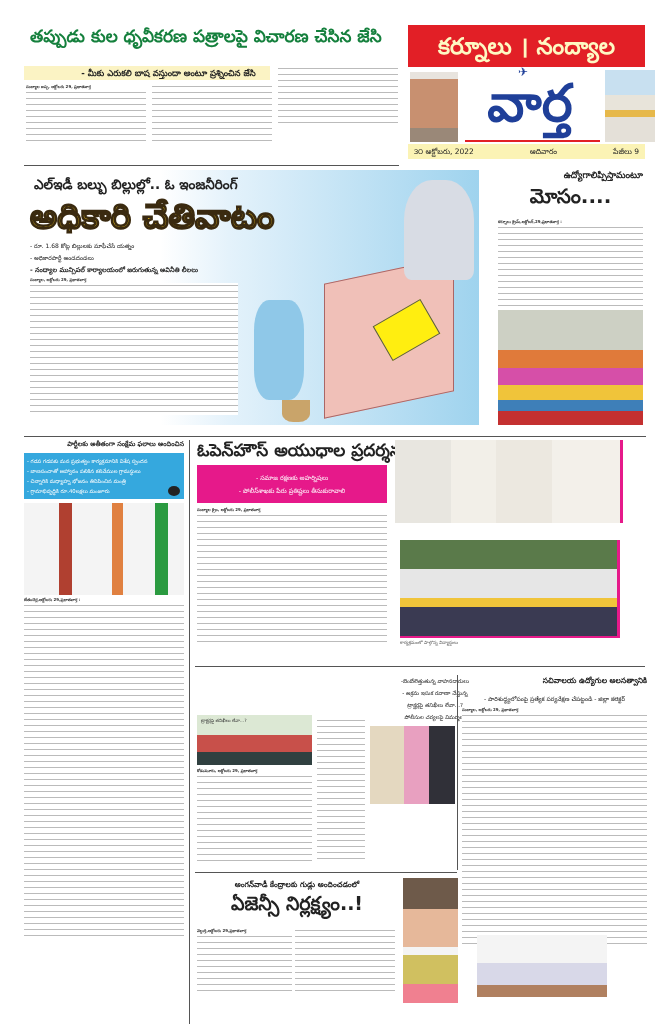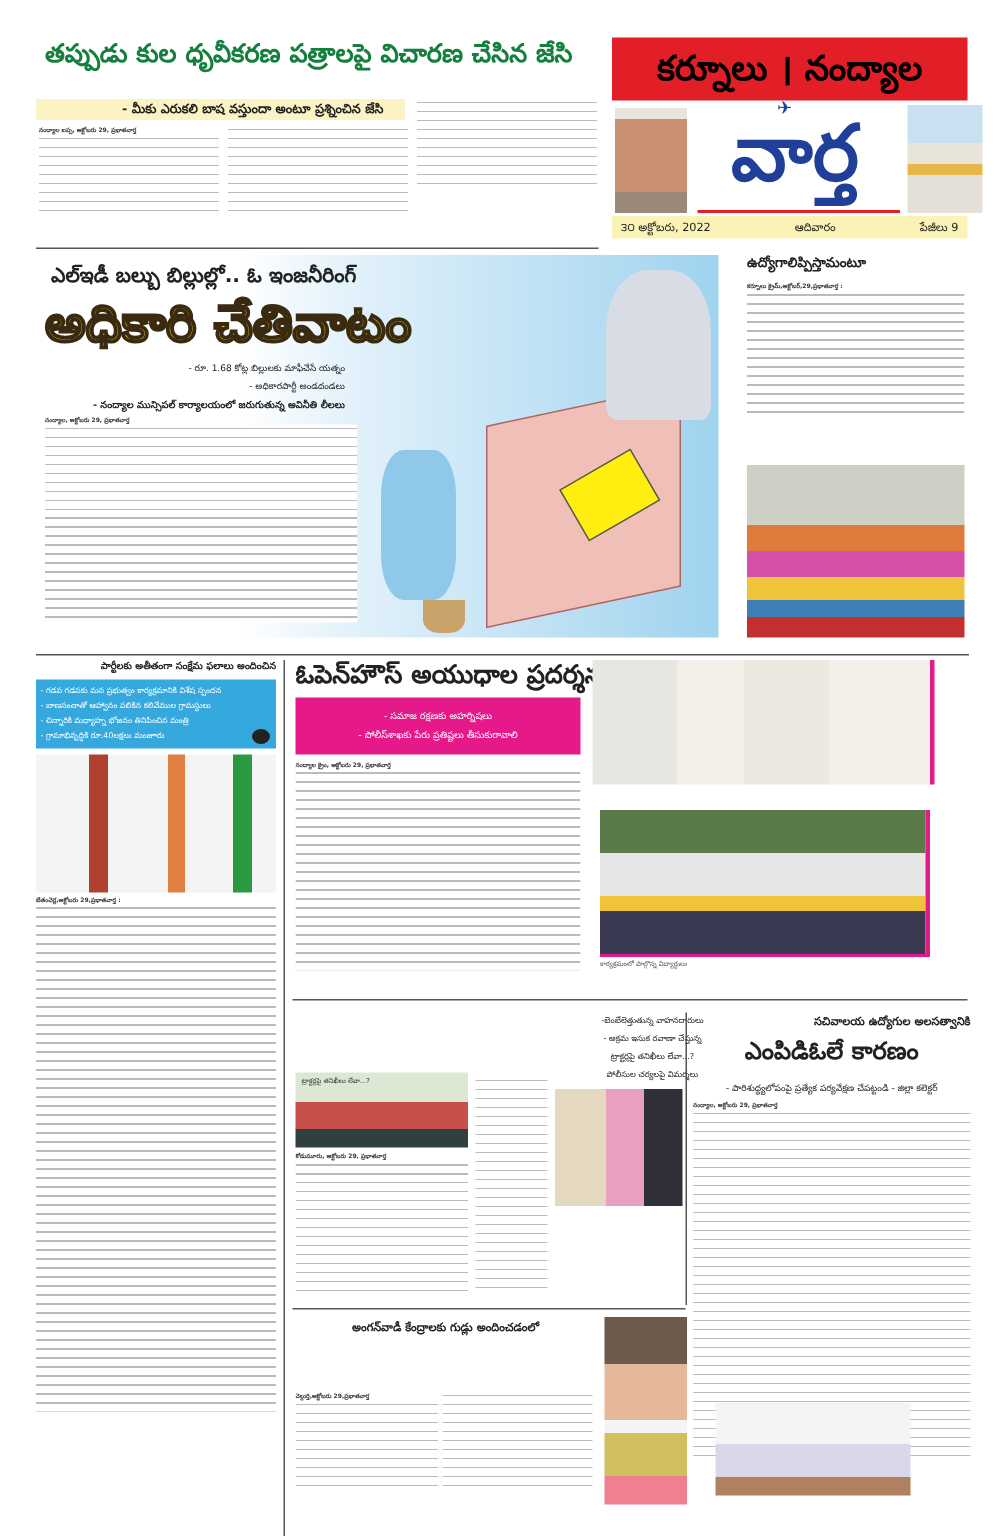--- a/index.html
+++ b/index.html
@@ -21,57 +21,58 @@
   <div style="font-size:8.5px;font-weight:bold;text-align:center;line-height:14px;white-space:nowrap;padding-left:43px;">- మీకు ఎరుకలి బాష వస్తుందా అంటూ ప్రశ్నించిన జేసి</div>
 </div>
 <div class="abs txt" style="left:26px;top:84px;width:120px;height:60px;">
   <span style="font-weight:bold;color:#333">నంద్యాల ఐప్ప, అక్టోబరు 29, ప్రభాతవార్త</span>
   <div class="fake" style="height:54px"></div>
 </div>
 <div class="abs txt fake" style="left:152px;top:84px;width:120px;height:60px;"></div>
 <div class="abs txt fake" style="left:278px;top:66px;width:120px;height:58px;"></div>
 
 <div class="abs" style="left:405px;top:20px;width:256px;height:150px;">
-  <div style="position:absolute;left:3px;top:5px;width:237px;height:42px;background:#e21f26;color:#000000;font-size:23px;font-weight:bold;text-align:center;line-height:42px;white-space:nowrap;">కర్నూలు । నంద్యాల</div>
+  <div style="position:absolute;left:3px;top:5px;width:237px;height:42px;background:#e21f26;color:#fef9c3;font-size:23px;font-weight:bold;text-align:center;line-height:42px;white-space:nowrap;">కర్నూలు । నంద్యాల</div>
   <div class="photo" style="left:5px;top:52px;width:48px;height:70px;background:linear-gradient(#e8e4de 0 10%,#c89070 10% 80%,#9a8878 80%);"></div>
   <div style="position:absolute;left:113px;top:45px;font-size:12px;color:#1f3f99">✈</div>
   <div style="position:absolute;left:55px;top:48px;width:140px;height:70px;color:#1f3f99;font-size:52px;font-weight:bold;text-align:center;line-height:70px;white-space:nowrap;">వార్త</div>
   <div style="position:absolute;left:60px;top:120px;width:135px;height:2px;background:#e21f26"></div>
   <div class="photo" style="left:200px;top:50px;width:50px;height:72px;background:linear-gradient(#c8e0f0 0 35%,#e8e4da 35% 55%,#e6b84a 55% 65%,#e4e0d8 65%);"></div>
   <div style="position:absolute;left:3px;top:124px;width:237px;height:15px;background:#fbf3b5;font-size:7.5px;line-height:15px;display:flex;justify-content:space-between;padding:0 6px;">
     <span>౩౦ అక్టోబరు, 2022</span>
     <span>ఆదివారం</span>
     <span>పేజీలు 9</span>
   </div>
 </div>
 
 <div class="rule" style="left:24px;top:165px;width:375px;"></div>
 
 <div class="abs" style="left:24px;top:170px;width:455px;height:255px;background:linear-gradient(90deg,#fff 0 30%,#e4f2fb 45%,#9fd3ee 100%);overflow:hidden;">
   <div style="position:absolute;left:6px;top:26px;font-size:34px;font-weight:bold;color:#ffd21a;-webkit-text-stroke:1.5px #3a2a10;white-space:nowrap;">అధికారి చేతివాటం</div>
   <div style="position:absolute;left:10px;top:6px;font-size:13.5px;font-weight:bold;white-space:nowrap;">ఎల్ఇడీ బల్బు బిల్లుల్లో.. ఓ ఇంజనీరింగ్</div>
-  <div style="position:absolute;left:6px;top:70px;width:200px;font-size:6px;line-height:12px;text-align:right;">
+  <div style="position:absolute;left:6px;top:70px;width:200px;font-size:6px;line-height:12px;">
     <div>- రూ. 1.68 కోట్ల బిల్లులకు మాఫీచేసే యత్నం</div>
     <div>- అధికారపార్టీ అండదండలు</div>
     <div style="font-weight:bold;font-size:6.5px;white-space:nowrap">- నంద్యాల మున్సిపల్ కార్యాలయంలో జరుగుతున్న అవినీతి లీలలు</div>
   </div>
   <div class="txt" style="position:absolute;left:6px;top:107px;width:208px;height:140px;">
     <span style="font-weight:bold;color:#333">నంద్యాల, అక్టోబరు 29, ప్రభాతవార్త</span>
     <div class="fake" style="height:132px"></div>
   </div>
 
   <div style="position:absolute;left:300px;top:100px;width:130px;height:135px;background:#f0c0b8;transform:skewY(-12deg);border:1px solid #a66"></div>
   <div style="position:absolute;left:355px;top:140px;width:55px;height:40px;background:#ffee10;transform:rotate(-30deg);border:1px solid #555"></div>
   <div style="position:absolute;left:380px;top:10px;width:70px;height:100px;background:#d8dce4;border-radius:40% 40% 10% 10%;"></div>
   <div style="position:absolute;left:230px;top:130px;width:50px;height:100px;background:#8fc8e8;border-radius:30%;"></div>
   <div style="position:absolute;left:258px;top:230px;width:28px;height:22px;background:#c9a46a;border-radius:0 0 40% 40%;"></div>
 </div>
 
 <div class="abs" style="left:498px;top:170px;width:145px;height:255px;">
-  <div style="font-size:9px;font-weight:bold;text-align:left;white-space:nowrap">ఉద్యోగాలిప్పిస్తామంటూ</div>
+  <div style="font-size:9px;font-weight:bold;text-align:right;white-space:nowrap">ఉద్యోగాలిప్పిస్తామంటూ</div>
+  <div style="font-size:20px;font-weight:bold;text-align:center;white-space:nowrap;margin-top:2px">మోసం....</div>
   <div class="txt" style="margin-top:6px;height:90px;">
     <span style="font-weight:bold;color:#333">కర్నూలు క్రైమ్,అక్టోబర్,29,ప్రభాతవార్త :</span>
     <div class="fake" style="height:84px"></div>
   </div>
   <div class="photo" style="left:0;top:140px;width:145px;height:115px;background:linear-gradient(#cdd0c4 0 35%,#e07a3a 35% 50%,#d64fa8 50% 65%,#f0c43a 65% 78%,#3e7fb8 78% 88%,#c43030 88%);"></div>
 </div>
 
 <div class="rule" style="left:24px;top:436px;width:622px;"></div>
 <div class="vrule" style="left:189px;top:440px;height:585px;"></div>
 
@@ -120,31 +121,31 @@
     <span style="font-weight:bold;color:#333">కోడుమూరు, అక్టోబరు 29, ప్రభాతవార్త</span>
     <div class="fake" style="height:88px"></div>
   </div>
   <div class="txt fake" style="position:absolute;left:122px;top:48px;width:48px;height:145px;"></div>
   <div class="photo" style="left:175px;top:56px;width:85px;height:78px;background:linear-gradient(90deg,#e4d8c0 0 40%,#e8a0c0 40% 70%,#303038 70%);"></div>
 </div>
 <div class="vrule" style="left:457px;top:675px;height:195px;"></div>
 
 <div class="abs" style="left:462px;top:670px;width:185px;height:350px;">
   <div style="font-size:7.5px;font-weight:bold;text-align:right;white-space:nowrap;margin-top:6px">సచివాలయ ఉద్యోగుల అలసత్వానికి</div>
-  <div style="font-size:16px;font-weight:bold;text-align:center;white-space:nowrap;margin-top:4px">ఎంపిడిఓలే కారణం</div>
   <div style="font-size:6px;text-align:center;line-height:12px;margin-top:6px;padding:0 6px">- పారిశుద్ధ్యలోపంపై ప్రత్యేక పర్యవేక్షణ చేపట్టండి - జిల్లా కలెక్టర్</div>
   <div class="txt" style="margin-top:2px;height:238px;">
     <span style="font-weight:bold;color:#333">నంద్యాల, అక్టోబరు 29, ప్రభాతవార్త</span>
     <div class="fake" style="height:232px"></div>
   </div>
   <div class="photo" style="left:15px;top:265px;width:130px;height:62px;background:linear-gradient(#f4f4f4 0 45%,#d8d8e8 45% 80%,#b08060 80%);"></div>
 </div>
 
 <div class="rule" style="left:195px;top:872px;width:262px;"></div>
 <div class="abs" style="left:195px;top:876px;width:262px;height:148px;">
   <div style="position:absolute;left:2px;top:4px;width:200px;font-size:7.5px;font-weight:bold;text-align:center;white-space:nowrap">అంగన్‌వాడీ కేంద్రాలకు గుడ్లు అందించడంలో</div>
+  <div style="position:absolute;left:2px;top:16px;width:200px;font-size:19px;font-weight:bold;text-align:center;white-space:nowrap">ఏజెన్సీ నిర్లక్ష్యం..!</div>
   <div class="txt" style="position:absolute;left:2px;top:52px;width:95px;height:68px;">
     <span style="font-weight:bold;color:#333">వెల్దుర్తి,అక్టోబరు 29,ప్రభాతవార్త</span>
     <div class="fake" style="height:62px"></div>
   </div>
   <div class="txt fake" style="position:absolute;left:100px;top:52px;width:100px;height:68px;"></div>
   <div class="photo" style="left:208px;top:2px;width:55px;height:125px;background:linear-gradient(#6e5a4a 0 25%,#e6b89a 25% 55%,#f4f4f4 55% 62%,#d0c060 62% 85%,#f08090 85%);"></div>
 </div>
 
 </body></html>

